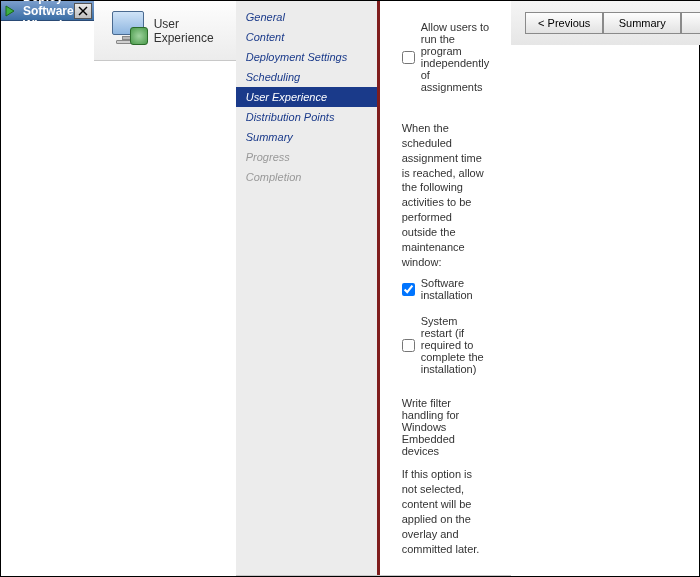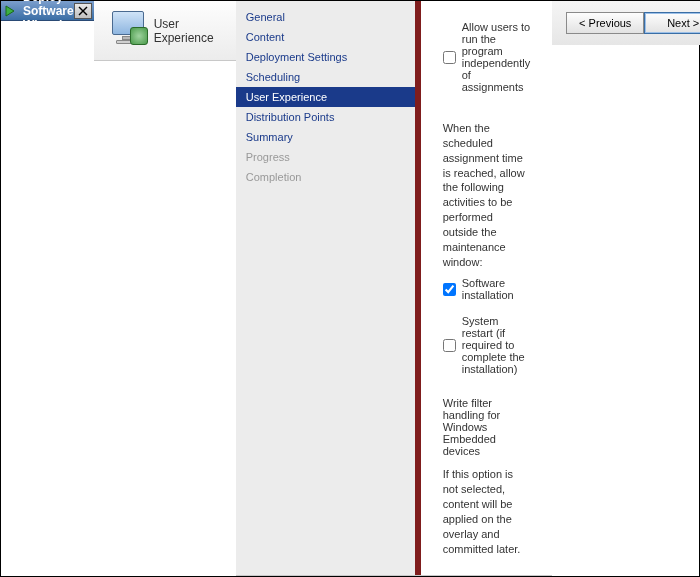--- a/index.html
+++ b/index.html
@@ -76,24 +76,25 @@
     font-size: 12px;
     color: #333;
   }
   .body {
     flex: 1;
     display: flex;
     min-height: 0;
     border-bottom: 1px solid #c8c8c8;
   }
   .sidebar {
-    width: 185px;
+    width: 144px;
     background: #ececec;
-    border-right: 6px solid #7f1d1d;
+    border-right: 3px solid #7f1d1d;
     padding-top: 6px;
+    font-style: italic;
   }
   .nav-item {
     padding: 2px 10px;
     color: #1a3a8a;
     cursor: pointer;
     line-height: 16px;
   }
   .nav-sub { }
   .nav-item.selected {
     background: #1a3a8a;
@@ -213,18 +214,17 @@
 
       <div class="section-label" style="margin-top:22px">Write filter handling for Windows Embedded devices</div>
 
       <div class="note indent">If this option is not selected, content will be applied on the overlay and committed later.</div>
     </div>
 
   </div>
 
   <div class="footer">
     <button>&lt; Previous</button>
-    <button class="primary">Next &gt;</button>
     <button>Summary</button>
     <button>Cancel</button>
   </div>
 
 </div>
 
 </body></html>

